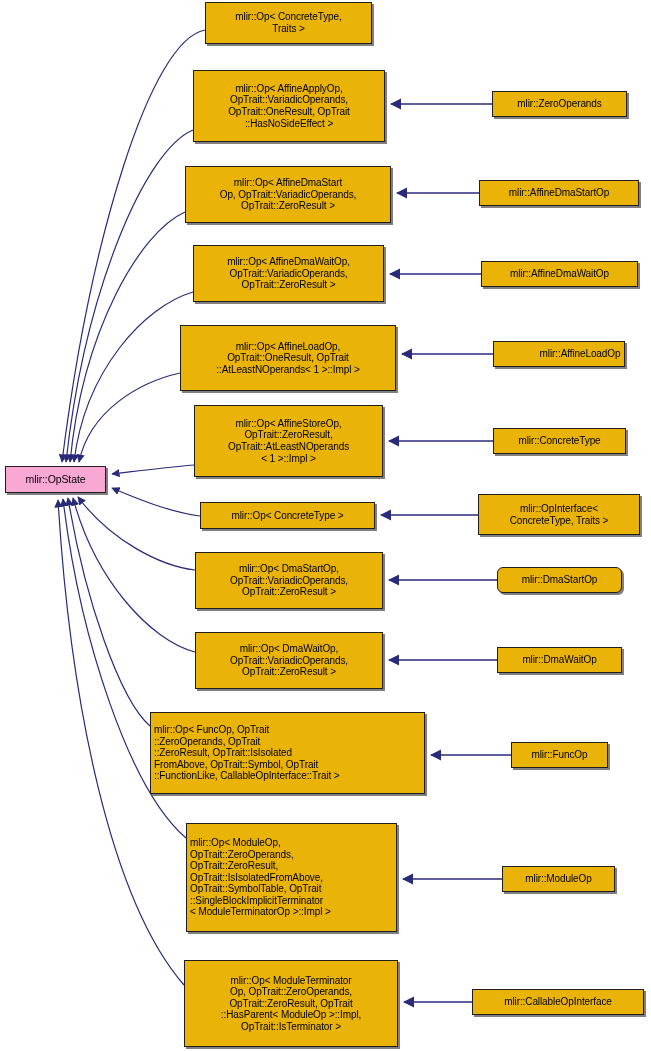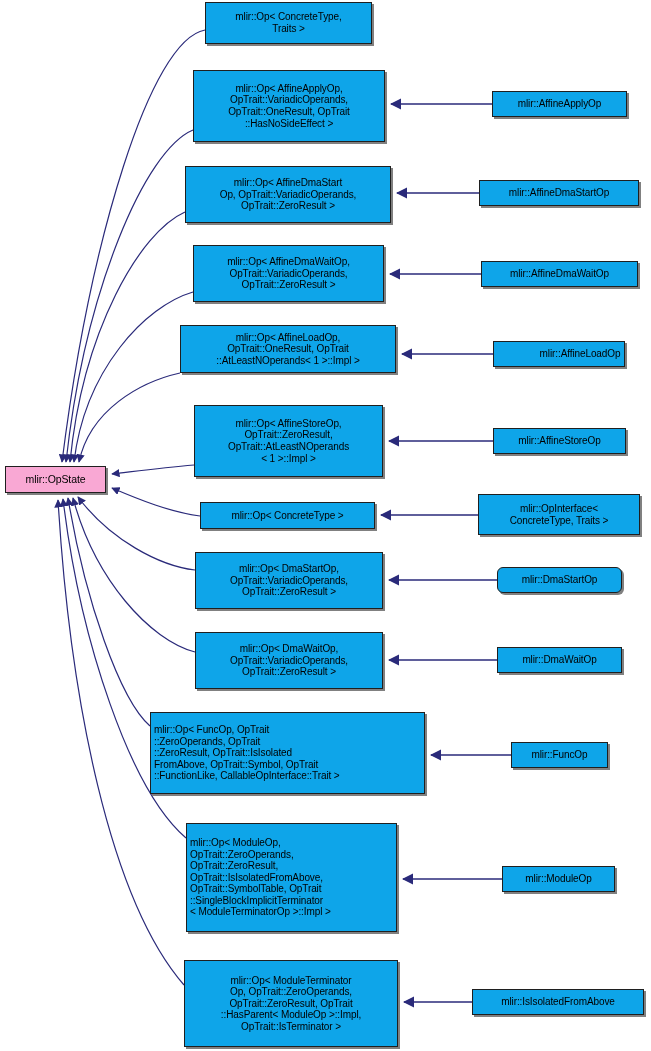--- a/index.html
+++ b/index.html
@@ -21,21 +21,21 @@
     left: 0;
     top: 0;
     width: 651px;
     height: 1051px;
     pointer-events: none;
   }
   .node {
     position: absolute;
     box-sizing: border-box;
     border: 1px solid #1f1f1f;
-    background: #0ea5e9;
+    background: #eab308;
     box-shadow: 2px 2px 0 0 #808080;
     display: flex;
     align-items: center;
     justify-content: center;
     text-align: center;
     color: #000000;
     font-size: 10px;
     line-height: 11.6px;
     letter-spacing: -0.1px;
     white-space: pre-line;
@@ -97,21 +97,21 @@
       <div class="node" style="left: 193px; top: 70px; width: 192px; height: 72px;"><span class="node-label">mlir::Op&lt; AffineApplyOp,
 OpTrait::VariadicOperands,
 OpTrait::OneResult, OpTrait
 ::HasNoSideEffect &gt;</span></div>
       <div class="node" style="left: 185px; top: 166px; width: 206px; height: 57px;"><span class="node-label">mlir::Op&lt; AffineDmaStart
 Op, OpTrait::VariadicOperands,
 OpTrait::ZeroResult &gt;</span></div>
       <div class="node" style="left: 193px; top: 245px; width: 191px; height: 57px;"><span class="node-label">mlir::Op&lt; AffineDmaWaitOp,
 OpTrait::VariadicOperands,
 OpTrait::ZeroResult &gt;</span></div>
-      <div class="node" style="left: 180px; top: 325px; width: 216px; height: 48px;"><span class="node-label">mlir::Op&lt; AffineLoadOp,
+      <div class="node" style="left: 180px; top: 325px; width: 216px; height: 66px;"><span class="node-label">mlir::Op&lt; AffineLoadOp,
 OpTrait::OneResult, OpTrait
 ::AtLeastNOperands&lt; 1 &gt;::Impl &gt;</span></div>
       <div class="node" style="left: 194px; top: 405px; width: 189px; height: 72px;"><span class="node-label">mlir::Op&lt; AffineStoreOp,
 OpTrait::ZeroResult,
 OpTrait::AtLeastNOperands
 &lt; 1 &gt;::Impl &gt;</span></div>
       <div class="node" style="left: 200px; top: 502px; width: 175px; height: 27px;"><span class="node-label">mlir::Op&lt; ConcreteType &gt;</span></div>
       <div class="node" style="left: 195px; top: 552px; width: 188px; height: 57px;"><span class="node-label">mlir::Op&lt; DmaStartOp,
 OpTrait::VariadicOperands,
 OpTrait::ZeroResult &gt;</span></div>
@@ -128,27 +128,27 @@
 OpTrait::ZeroResult,
 OpTrait::IsIsolatedFromAbove,
 OpTrait::SymbolTable, OpTrait
 ::SingleBlockImplicitTerminator
 &lt; ModuleTerminatorOp &gt;::Impl &gt;</span></div>
       <div class="node" style="left: 184px; top: 960px; width: 214px; height: 87px;"><span class="node-label">mlir::Op&lt; ModuleTerminator
 Op, OpTrait::ZeroOperands,
 OpTrait::ZeroResult, OpTrait
 ::HasParent&lt; ModuleOp &gt;::Impl,
 OpTrait::IsTerminator &gt;</span></div>
-      <div class="node" style="left: 492px; top: 91px; width: 135px; height: 26px;"><span class="node-label">mlir::AffineApplyOp</span></div>
+      <div class="node" style="left: 492px; top: 91px; width: 135px; height: 26px;"><span class="node-label">mlir::ZeroOperands</span></div>
       <div class="node" style="left: 479px; top: 180px; width: 160px; height: 26px;"><span class="node-label">mlir::AffineDmaStartOp</span></div>
       <div class="node" style="left: 481px; top: 261px; width: 157px; height: 26px;"><span class="node-label">mlir::AffineDmaWaitOp</span></div>
       <div class="node" style="left: 493px; top: 341px; width: 132px; height: 26px; padding-left: 45px;"><span class="node-label">mlir::AffineLoadOp</span></div>
-      <div class="node" style="left: 493px; top: 428px; width: 133px; height: 26px;"><span class="node-label">mlir::AffineStoreOp</span></div>
+      <div class="node" style="left: 493px; top: 428px; width: 133px; height: 26px;"><span class="node-label">mlir::ConcreteType</span></div>
       <div class="node" style="left: 478px; top: 494px; width: 162px; height: 41px;"><span class="node-label">mlir::OpInterface&lt;
 ConcreteType, Traits &gt;</span></div>
       <div class="node" style="left: 497px; top: 567px; width: 125px; height: 26px; border-radius: 6px;"><span class="node-label">mlir::DmaStartOp</span></div>
       <div class="node" style="left: 497px; top: 647px; width: 125px; height: 26px;"><span class="node-label">mlir::DmaWaitOp</span></div>
       <div class="node" style="left: 511px; top: 742px; width: 97px; height: 26px;"><span class="node-label">mlir::FuncOp</span></div>
       <div class="node" style="left: 502px; top: 866px; width: 113px; height: 26px;"><span class="node-label">mlir::ModuleOp</span></div>
-      <div class="node" style="left: 472px; top: 989px; width: 172px; height: 26px;"><span class="node-label">mlir::IsIsolatedFromAbove</span></div>
+      <div class="node" style="left: 472px; top: 989px; width: 172px; height: 26px;"><span class="node-label">mlir::CallableOpInterface</span></div>
     </div>
 
 </div>
 
 </body></html>

